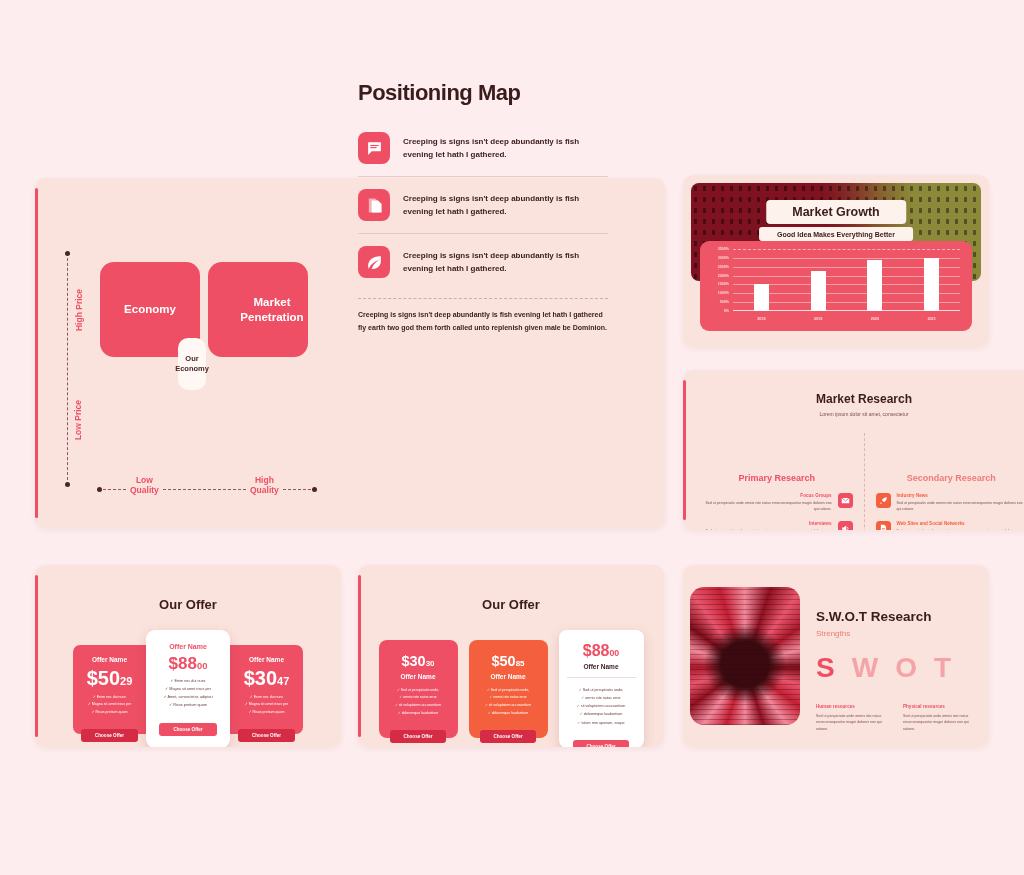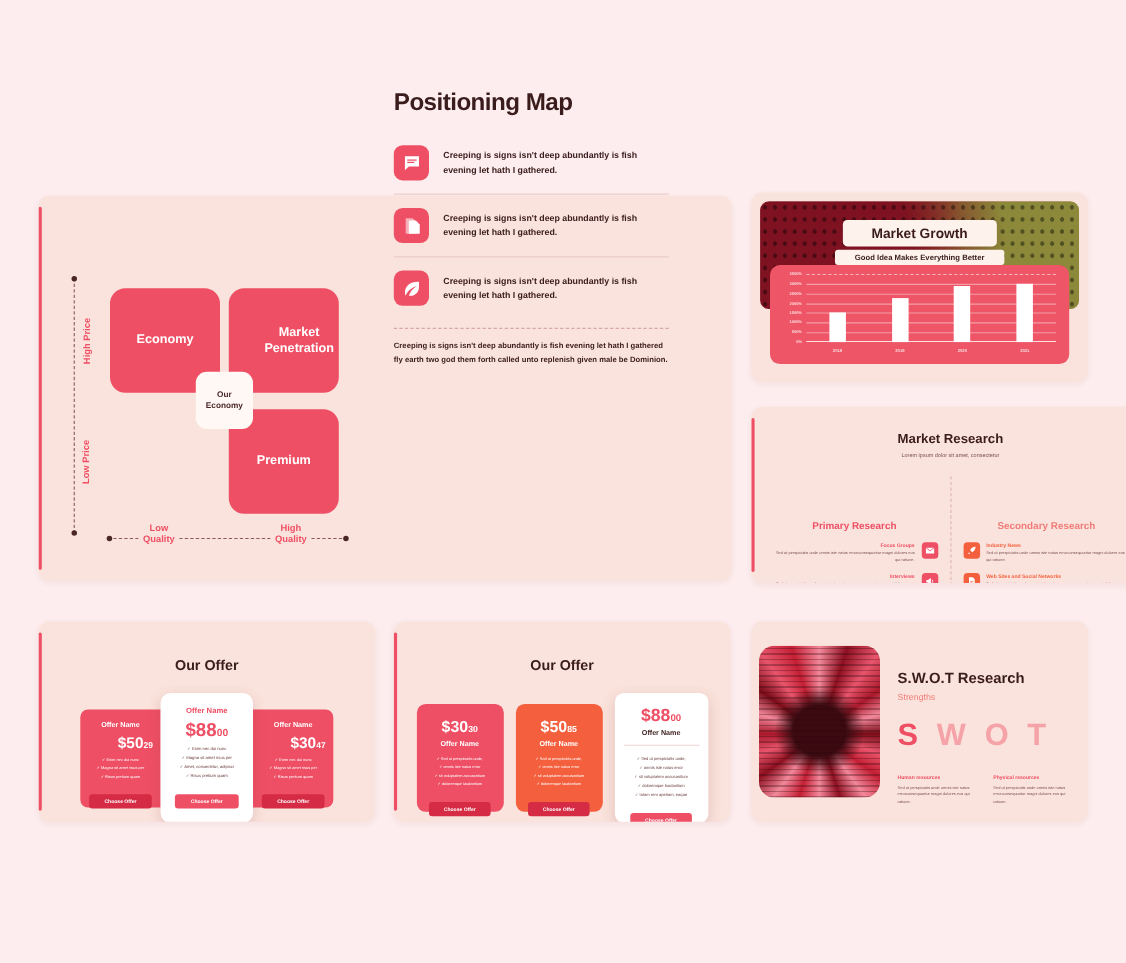--- a/index.html
+++ b/index.html
@@ -43,21 +43,21 @@
 
   .pm-grid { position: absolute; left: 100px; top: 262px; width: 208px; height: 205px; }
   .pm-cell {
     position: absolute; width: 100px; height: 95px; border-radius: 14px;
     background: #EE4F64; color: #fff; display: flex; align-items: center; justify-content: center;
     text-align: center; font-size: 11.5px; font-weight: bold; line-height: 1.25;
   }
   .pm-cell.tl { left: 0; top: 0; } .pm-cell.tr { left: 108px; top: 0; padding-left: 28px; }
   .pm-cell.bl { left: 0; top: 110px; } .pm-cell.br { left: 108px; top: 110px; }
   .pm-center {
-    position: absolute; left: 78px; top: 76px; width: 52px; height: 52px;
+    position: absolute; left: 78px; top: 76px; width: 28px; height: 52px;
     background: #FFF8F5; border-radius: 10px; display: flex; flex-direction: column;
     align-items: center; justify-content: center; color: #4a2626;
     font-size: 7.5px; font-weight: bold; line-height: 1.3; text-align: center; z-index: 3;
   }
 
   .pm-axis-h { position: absolute; left: 98px; top: 489px; width: 218px; height: 2px; }
   .pm-axis-h .dashline { position: absolute; left: 0; top: 0; width: 100%; border-top: 1px dashed #8a5a5a; }
   .pm-hdot { position: absolute; width: 5px; height: 5px; border-radius: 50%; background: #4a2626; top: -2px; }
   .pm-hdot.l { left: -1px; } .pm-hdot.r { right: -1px; }
   .pm-hlabel {
@@ -161,21 +161,21 @@
   .of-card.side { background: #EE4F64; color: #fff; height: 89px; }
   .of-card.side.left-c { border-radius: 7px 0 0 7px; }
   .of-card.side.right-c { border-radius: 0 7px 7px 0; }
   .of-card.featured {
     background: #FFFFFF; width: 84px; height: 118px; z-index: 4; border-radius: 9px;
     box-shadow: 0 4px 12px rgba(150,60,70,0.20); padding: 13px 8px 11px;
   }
   .of-name { font-size: 6.5px; font-weight: bold; margin-bottom: 5px; }
   .of-card.featured .of-name { color: #EE4F64; font-size: 7px; }
   .of-price { font-weight: bold; margin-bottom: 6px; line-height: 1; }
-  .of-card.side .of-price { font-size: 14px; text-align: right; }
+  .of-card.side .of-price { font-size: 20px; }
   .of-card.featured .of-price { font-size: 17px; color: #EE4F64; }
   .of-cents { font-size: 0.55em; vertical-align: baseline; }
   .of-feats { list-style: none; font-size: 3.6px; line-height: 2.1; margin-bottom: 7px; }
   .of-card.featured .of-feats { color: #6A3A3A; font-size: 3.8px; }
   .of-btn {
     display: inline-block; border: none; border-radius: 3px; font-size: 4.6px; font-weight: bold;
     padding: 4px 14px; cursor: pointer; font-family: inherit;
   }
   .of-card.side .of-btn { background: #D62B44; color: #fff; }
   .of-card.featured .of-btn { background: #EE4F64; color: #fff; }
@@ -240,21 +240,20 @@
     <div class="dashline"></div>
     <div class="pm-dot top"></div>
     <div class="pm-dot bot"></div>
     <div class="pm-vlabel hi">High Price</div>
     <div class="pm-vlabel lo">Low Price</div>
   </div>
 
   <div class="pm-grid">
     <div class="pm-cell tl">Economy</div>
     <div class="pm-cell tr">Market Penetration</div>
-    <div class="pm-cell br">Premium</div>
     <div class="pm-center">
       <span>Our</span>
       <span>Economy</span>
     </div>
   </div>
 
   <div class="pm-axis-h">
     <div class="dashline"></div>
     <div class="pm-hdot l"></div>
     <div class="pm-hdot r"></div>

